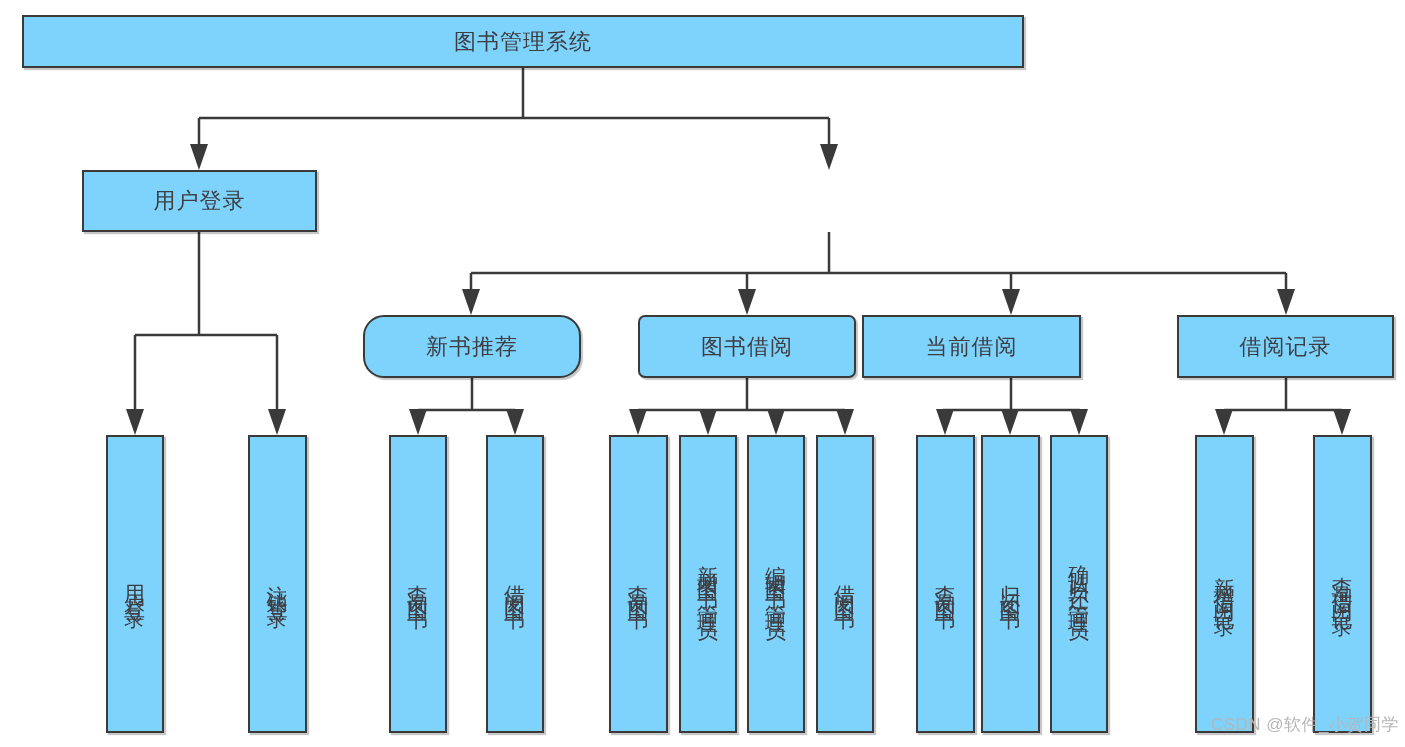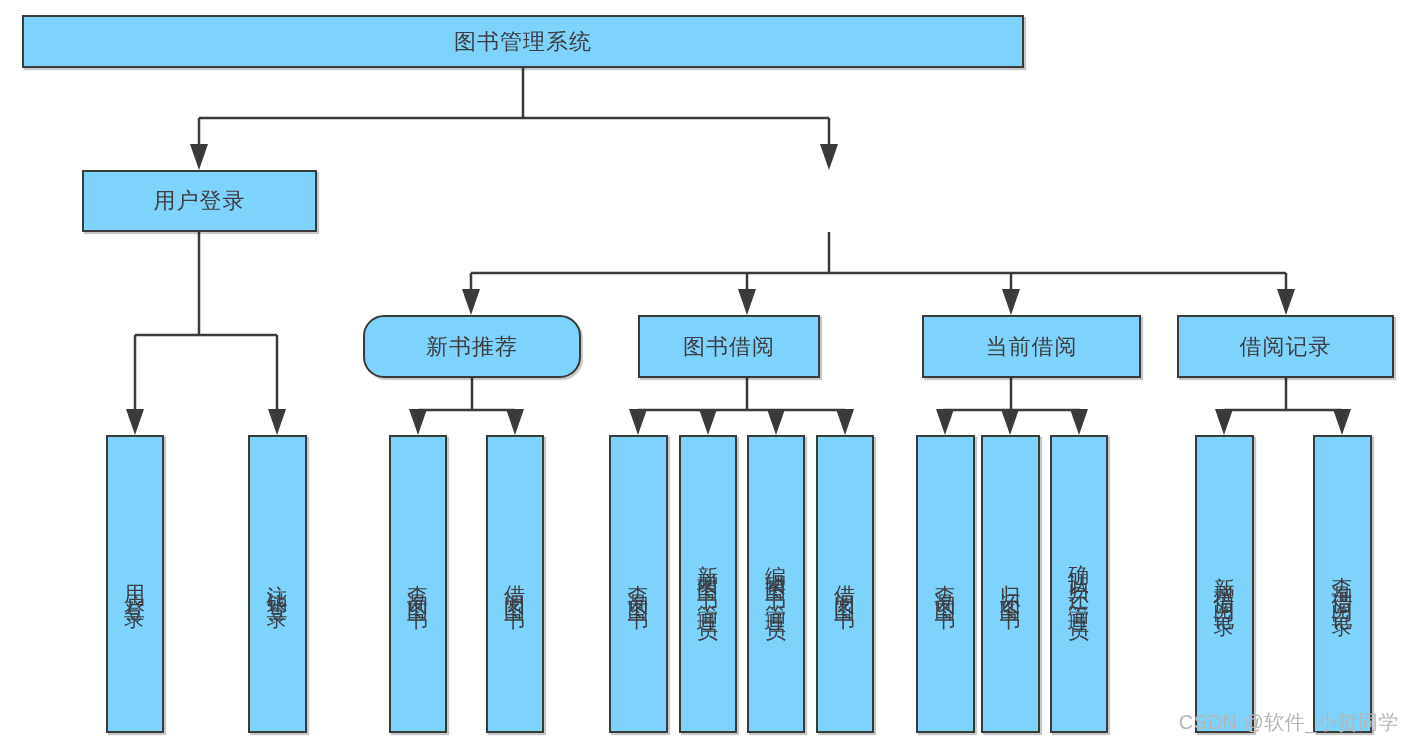--- a/index.html
+++ b/index.html
@@ -44,21 +44,21 @@
     text-orientation: mixed;
     font-size: 21px;
     letter-spacing: 8px;
     line-height: 1;
     color: var(--text);
   }
   .watermark {
     position: absolute;
     right: 6px;
     bottom: 11px;
-    font-size: 20px;
+    font-size: 17px;
     color: var(--watermark);
     letter-spacing: 0.5px;
     white-space: nowrap;
   }
 </style>
 </head>
 <body>
 
 <div class="canvas">
 
@@ -99,24 +99,24 @@
     <span class="h-label">图书管理系统</span>
   </div>
 
   <div class="box" style="left:82px; top:170px; width:235px; height:62px;">
     <span class="h-label">用户登录</span>
   </div>
 
   <div class="box" style="left:363px; top:315px; width:218px; height:63px;border-radius:21px;">
     <span class="h-label">新书推荐</span>
   </div>
-  <div class="box" style="left:638px; top:315px; width:182px; height:63px;">
+  <div class="box" style="left:638px; top:315px; width:218px; height:63px;border-radius:7px;">
     <span class="h-label">图书借阅</span>
   </div>
-  <div class="box" style="left:922px; top:315px; width:219px; height:63px;">
+  <div class="box" style="left:862px; top:315px; width:219px; height:63px;">
     <span class="h-label">当前借阅</span>
   </div>
   <div class="box" style="left:1177px; top:315px; width:217px; height:63px;">
     <span class="h-label">借阅记录</span>
   </div>
 
   <div class="box" style="left:106px; top:435px; width:58px; height:298px;">
     <span class="v-label">用户登录</span>
   </div>
   <div class="box" style="left:248px; top:435px; width:59px; height:298px;">

